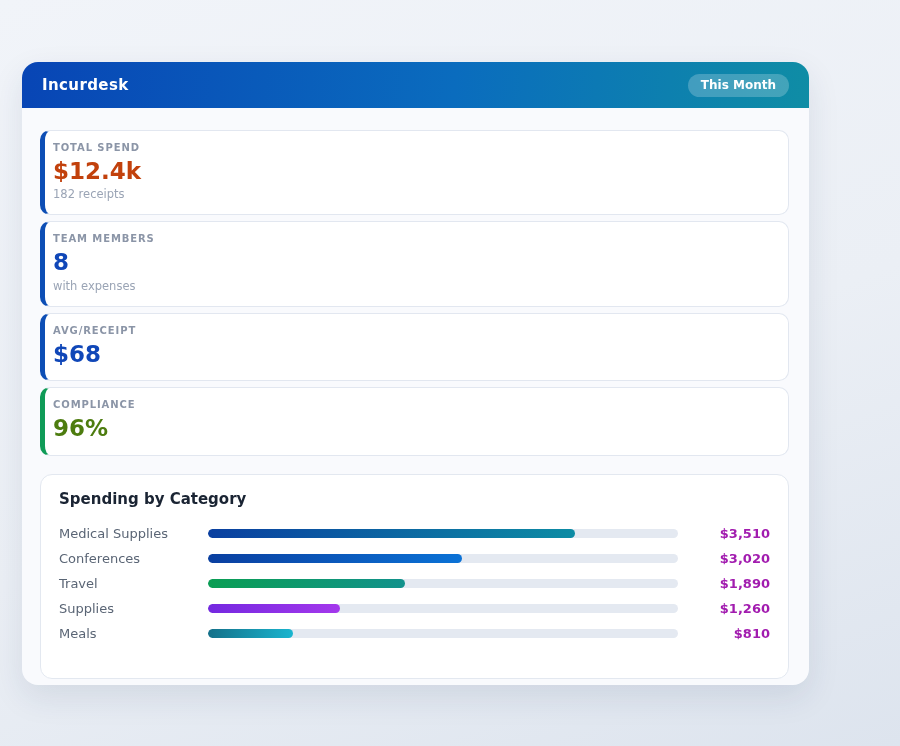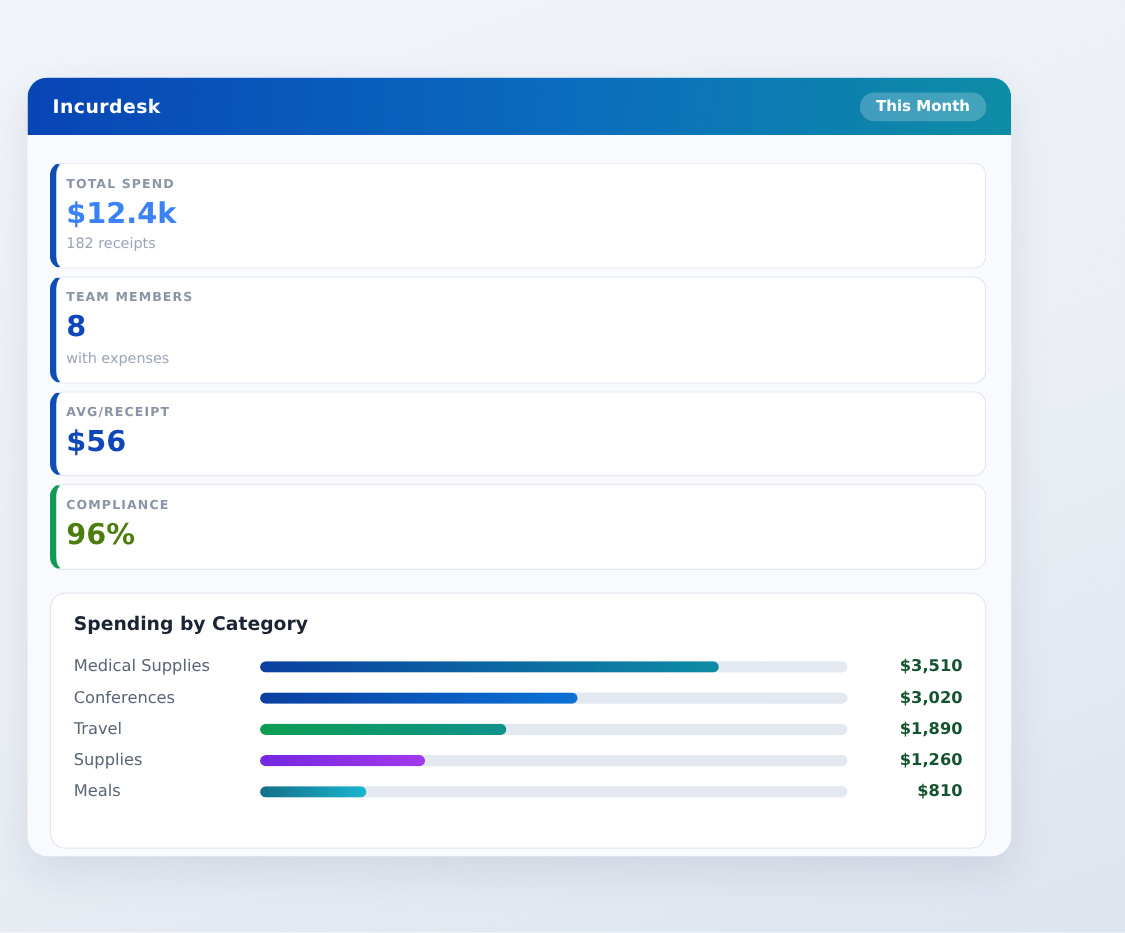--- a/index.html
+++ b/index.html
@@ -105,50 +105,50 @@
   .bar-fill {
     height: 100%;
     border-radius: 5px;
   }
   .cat-value {
     width: 54px;
     flex: 0 0 54px;
     text-align: right;
     font-size: 13px;
     font-weight: bold;
-    color: #14532d;
+    color: #a21caf;
   }
 </style>
 </head>
 <body>
 
 <div class="panel">
 
   <div class="app-header" style="background: linear-gradient(95deg, rgb(8, 69, 181) 0%, rgb(10, 108, 190) 55%, rgb(15, 141, 165) 100%);">
     <div class="app-title">Incurdesk</div>
     <div class="badge">This Month</div>
   </div>
 
   <div class="panel-body">
 
     <div class="stat-card" style="border-left-color: rgb(13, 78, 181);">
       <div class="stat-label">TOTAL SPEND</div>
-      <div class="stat-value" style="color: #3b82f6;">$12.4k</div>
+      <div class="stat-value" style="color: #c2410c;">$12.4k</div>
       <div class="stat-sub">182 receipts</div>
     </div>
 
     <div class="stat-card" style="border-left-color: rgb(13, 78, 181);">
       <div class="stat-label">TEAM MEMBERS</div>
       <div class="stat-value" style="color: rgb(16, 71, 184);">8</div>
       <div class="stat-sub">with expenses</div>
     </div>
 
     <div class="stat-card" style="border-left-color: rgb(13, 78, 181);">
       <div class="stat-label">AVG/RECEIPT</div>
-      <div class="stat-value" style="color: rgb(16, 71, 184);">$56</div>
+      <div class="stat-value" style="color: rgb(16, 71, 184);">$68</div>
 
     </div>
 
     <div class="stat-card" style="border-left-color: rgb(15, 155, 87);">
       <div class="stat-label">COMPLIANCE</div>
       <div class="stat-value" style="color: #4d7c0f;">96%</div>
 
     </div>
 
     <div class="cat-card">

